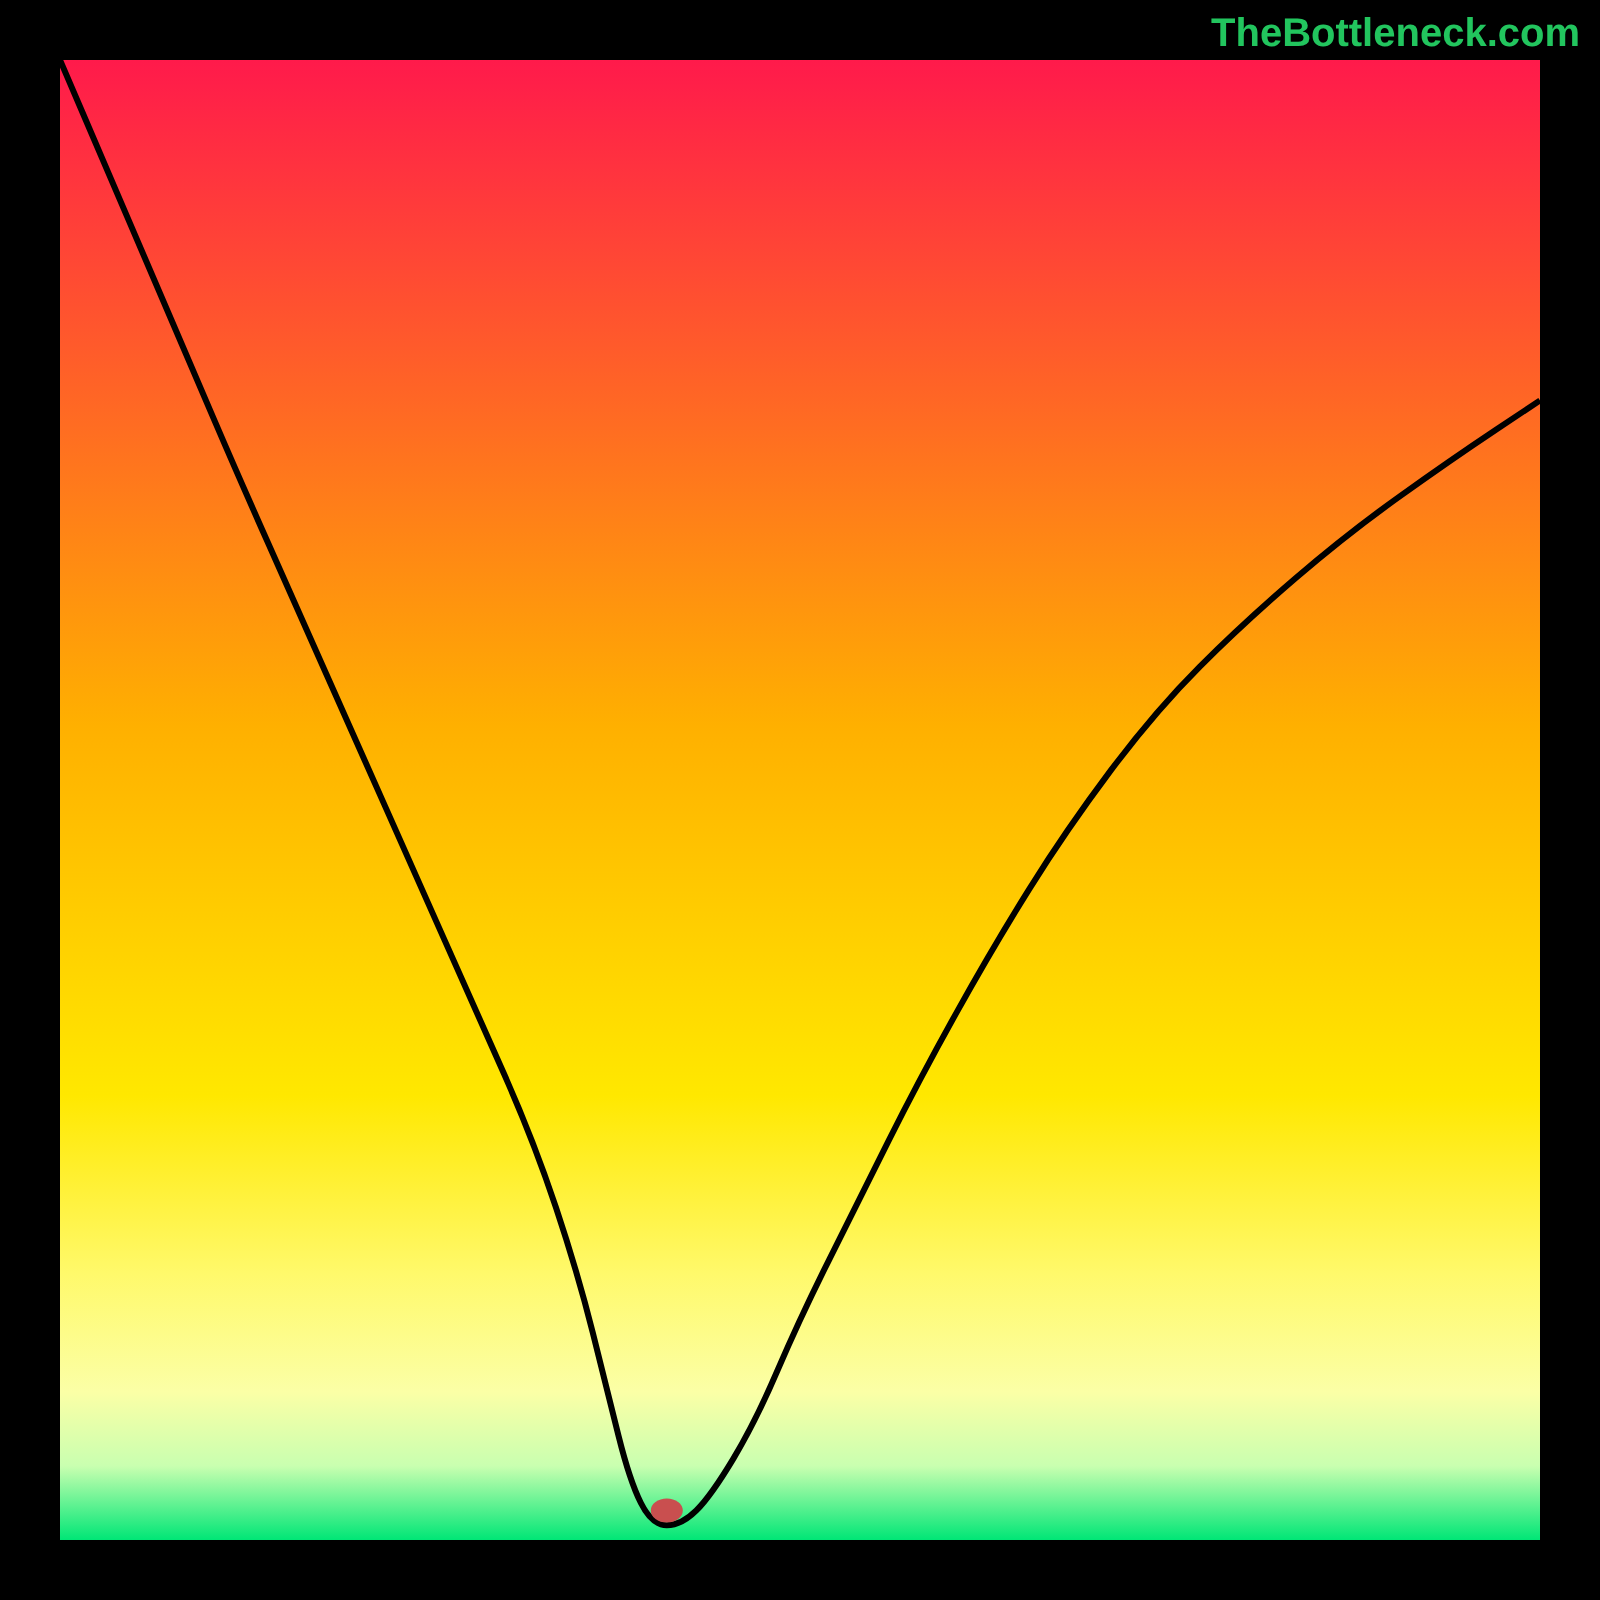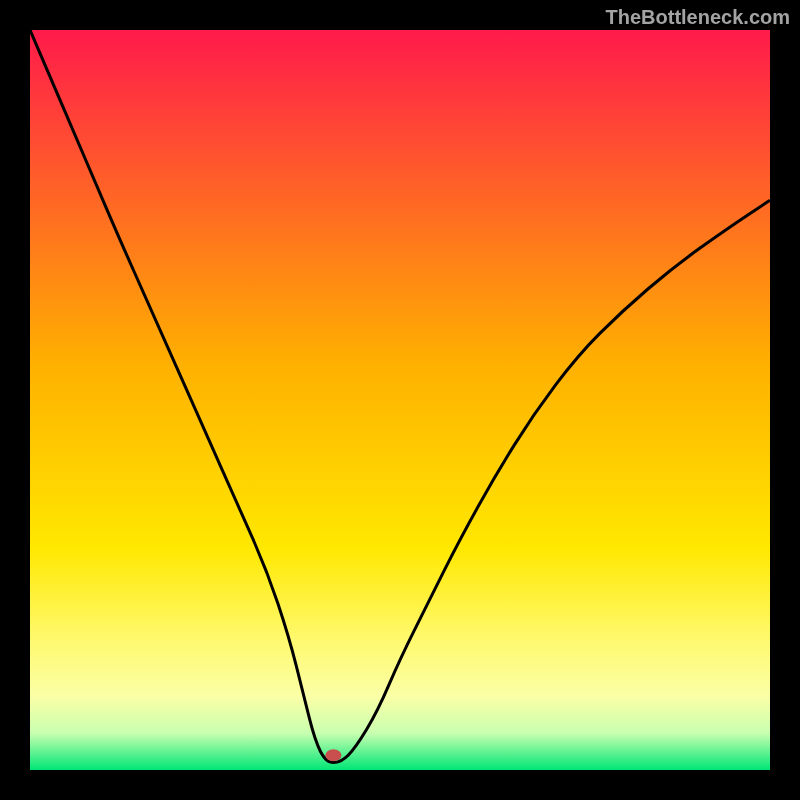--- a/index.html
+++ b/index.html
@@ -19,21 +19,21 @@
     height: 740px;
     overflow: hidden;
   }
   .frame svg {
     display: block;
   }
   .watermark {
     position: absolute;
     top: 6px;
     right: 10px;
-    color: #a3a3a3;
+    color: #22c55e;
     font-size: 20px;
     font-weight: 600;
     user-select: none;
   }
 </style>
 </head>
 <body>
 
 <div class="watermark">TheBottleneck.com</div>
 

